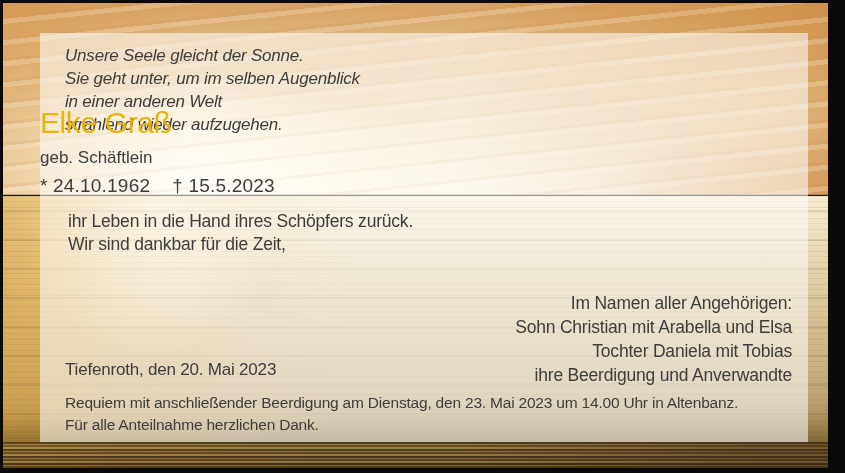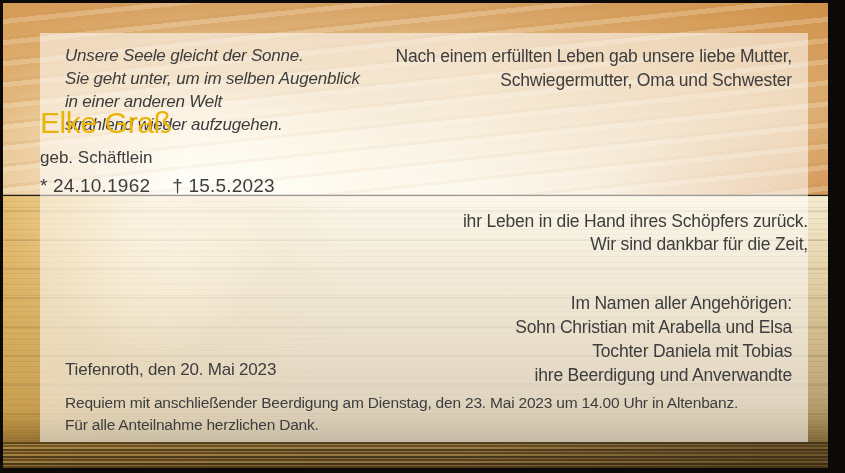--- a/index.html
+++ b/index.html
@@ -77,22 +77,22 @@
   .maiden{
     position:absolute;left:0;width:100%;top:114px;
     font-size:17px;line-height:22px;
   }
   .dates{
     position:absolute;left:0;width:100%;top:141px;
     font-size:19px;line-height:24px;letter-spacing:0.2px;
   }
   .dates .death{margin-left:22px;}
   .farewell{
-    position:absolute;left:0;width:100%;top:177px;text-align:right;
-    font-size:17.5px;line-height:23px;letter-spacing:-0.2px;
+    position:absolute;left:0;width:100%;top:177px;text-align:left;
+    font-size:17.5px;line-height:23px;letter-spacing:-0.2px;padding-left:28px;
   }
   .family{
     position:absolute;right:16px;top:258px;text-align:right;
     font-size:17.5px;line-height:24px;letter-spacing:-0.2px;
   }
   .place-date{
     position:absolute;left:25px;top:326px;
     font-size:17px;line-height:22px;letter-spacing:-0.2px;
   }
   .funeral{
@@ -115,24 +115,20 @@
 
     <div class="text-layer">
 
       <div class="poem">
         <div>Unsere Seele gleicht der Sonne.</div>
         <div>Sie geht unter, um im selben Augenblick</div>
         <div>in einer anderen Welt</div>
         <div>strahlend wieder aufzugehen.</div>
       </div>
 
-      <div class="intro">
-        <div>Nach einem erfüllten Leben gab unsere liebe Mutter,</div>
-        <div>Schwiegermutter, Oma und Schwester</div>
-      </div>
 
       <div class="name">Elke Graß</div>
 
       <div class="maiden">geb. Schäftlein</div>
 
       <div class="dates">
         <span class="birth">* 24.10.1962</span><span class="death">† 15.5.2023</span>
       </div>
 
       <div class="farewell">

